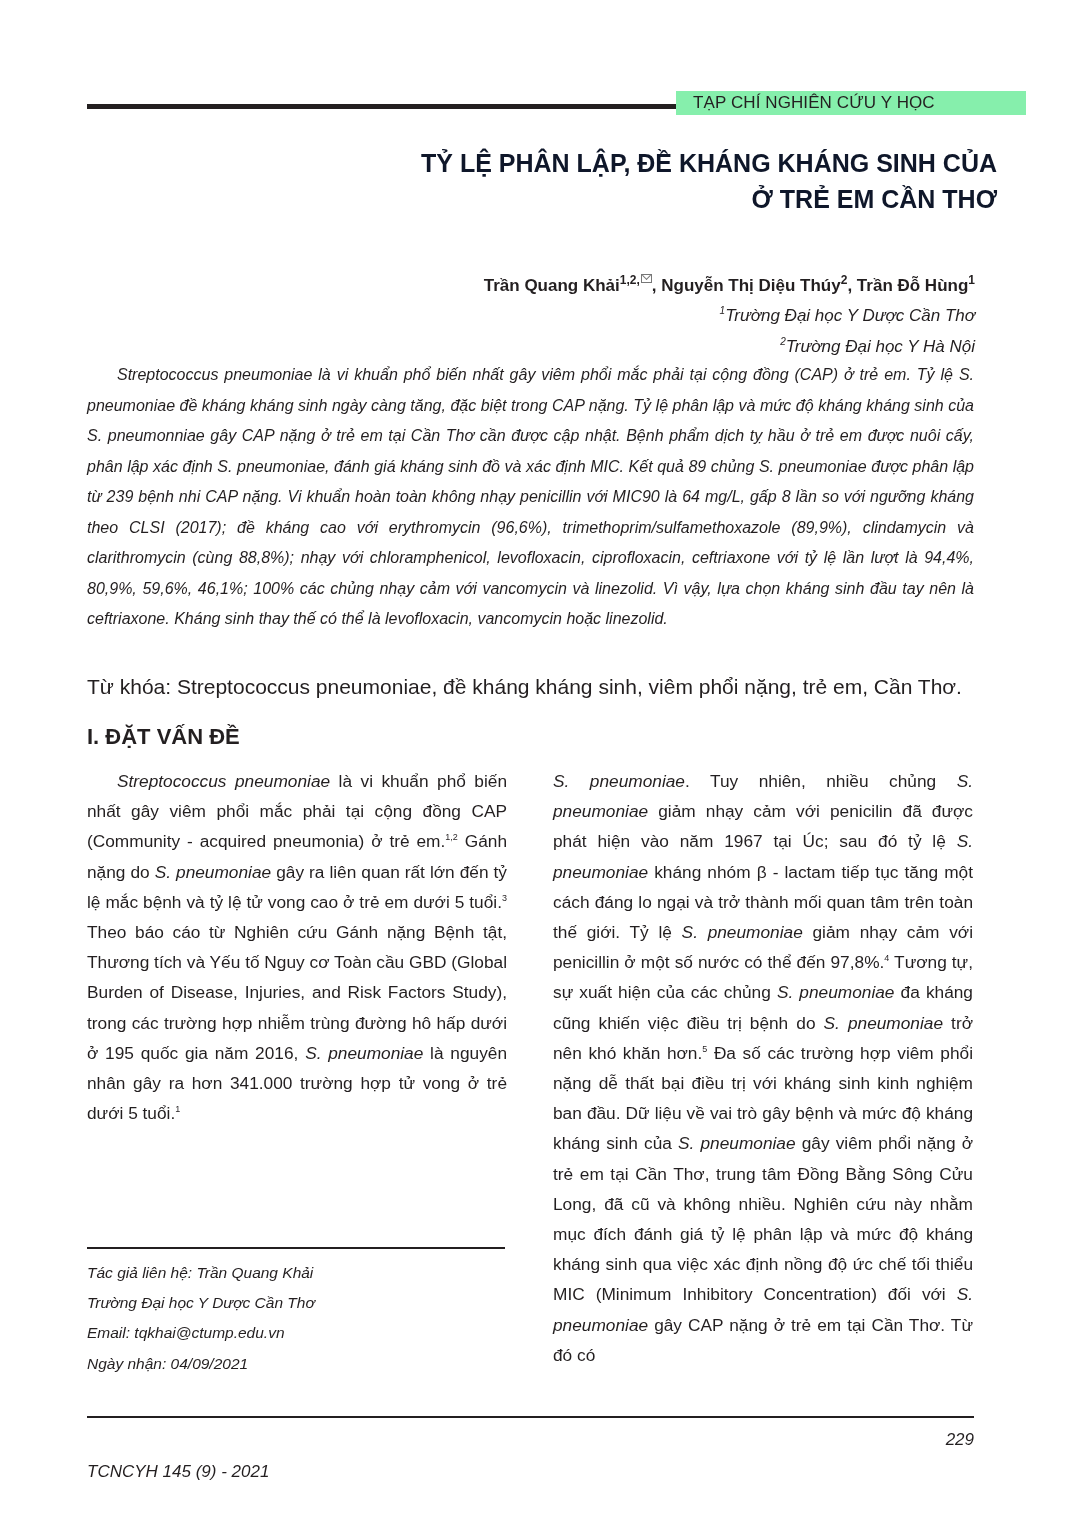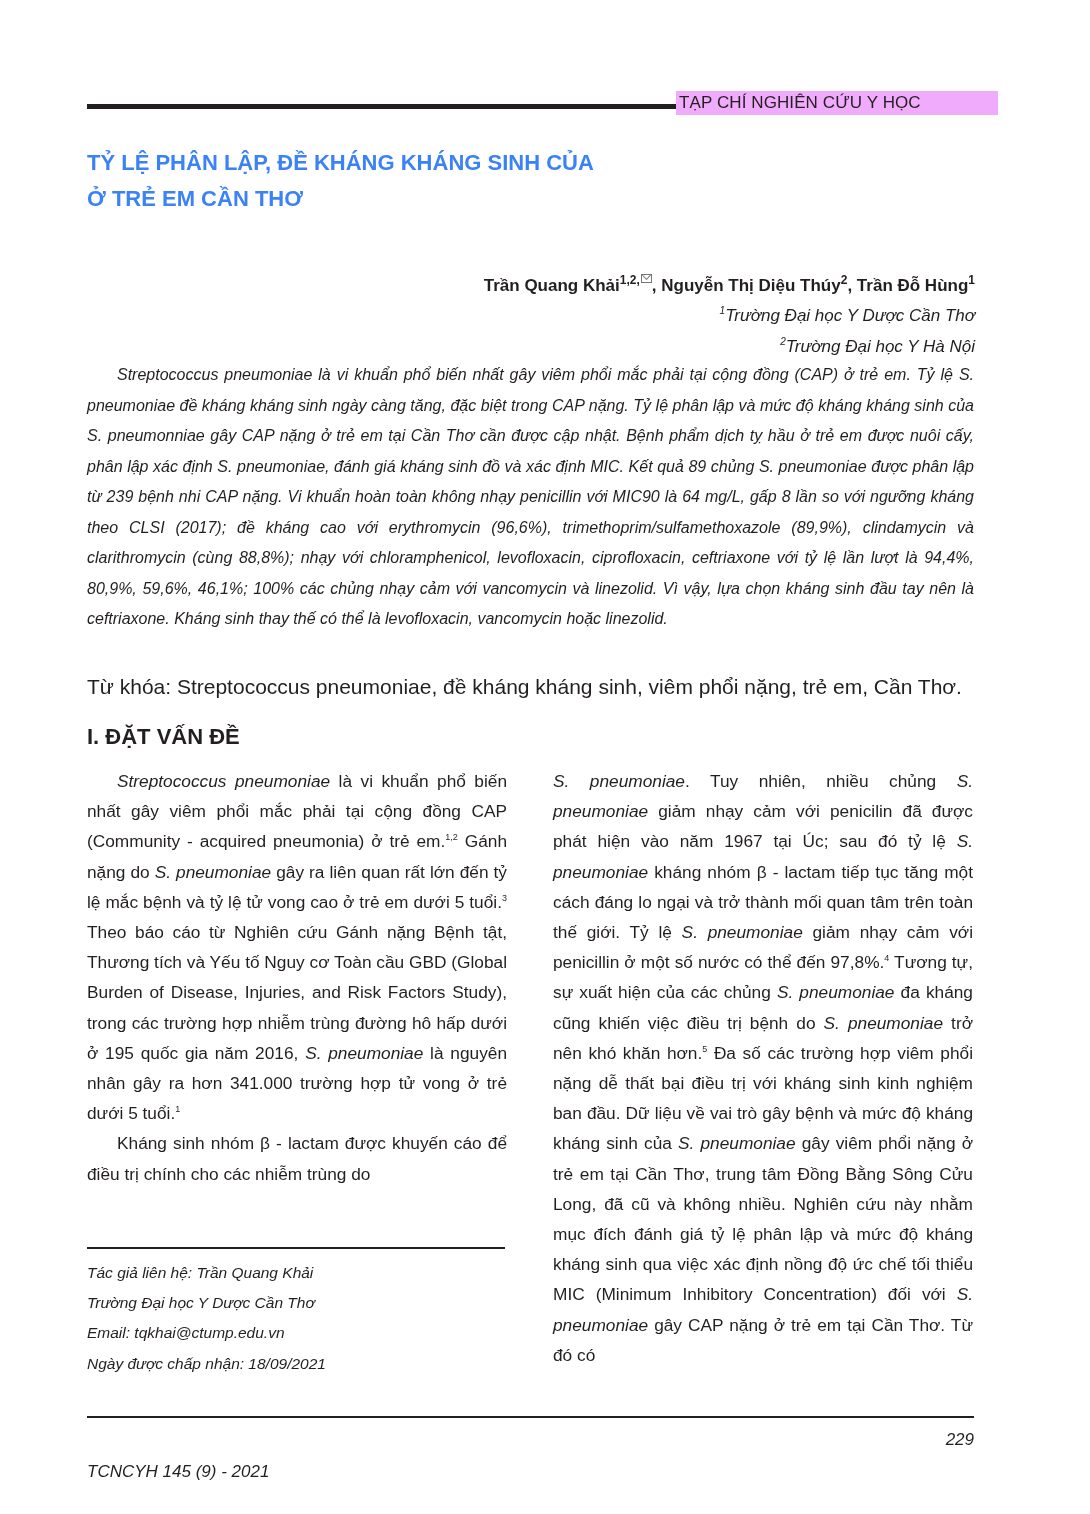--- a/index.html
+++ b/index.html
@@ -5,29 +5,29 @@
     html, body { margin: 0; padding: 0; background: #ffffff; }
     body {
       width: 1090px; height: 1514px; position: relative; overflow: hidden;
       font-family: "Liberation Sans", sans-serif; color: #231f20;
     }
     .abs { position: absolute; }
 
     
     .hdr-rule { left: 87px; top: 104px; width: 593px; height: 5px; background: #231f20; }
     .hdr-tag {
-      left: 676px; top: 91px; width: 322px; height: 24px; background: #f0abfc;
-      color: #231f20; font-size: 17px; line-height: 24px; padding-left: 3px; box-sizing: border-box;
+      left: 676px; top: 91px; width: 350px; height: 24px; background: #86efac;
+      color: #231f20; font-size: 17px; line-height: 24px; padding-left: 17px; box-sizing: border-box;
       letter-spacing: 0.1px; white-space: nowrap;
     }
 
     
     .title {
-      left: 87px; top: 145px; width: 910px; text-align: left;
-      font-weight: bold; font-size: 22px; line-height: 36px; color: #3b82f6;
+      left: 87px; top: 145px; width: 910px; text-align: right;
+      font-weight: bold; font-size: 25px; line-height: 36px; color: #0f172a;
     }
     .title .it { font-style: italic; }
 
     .authors {
       right: 115px; top: 266px; text-align: right; font-weight: bold; font-size: 17px; line-height: 28px; white-space: nowrap;
     }
     .authors sup { font-size: 12px; font-weight: bold; vertical-align: 7px; }
     .mail-icon { display: inline-block; width: 9px; height: 7px; border: 1px solid #777; position: relative; vertical-align: 8px; margin-left: 1px; }
     .mail-icon::before { content: ""; position: absolute; left: 0; top: -3px; width: 6px; height: 6px; border-right: 1px solid #777; border-bottom: 1px solid #777; transform: rotate(45deg) scale(0.9); left: 1px; }
     .affil { right: 115px; text-align: right; font-style: italic; font-size: 17px; line-height: 28px; white-space: nowrap; }
@@ -81,29 +81,28 @@
 <div class="abs abstract">
   <p>Streptococcus pneumoniae là vi khuẩn phổ biến nhất gây viêm phổi mắc phải tại cộng đồng (CAP) ở trẻ em. Tỷ lệ S. pneumoniae đề kháng kháng sinh ngày càng tăng, đặc biệt trong CAP nặng. Tỷ lệ phân lập và mức độ kháng kháng sinh của S. pneumonniae gây CAP nặng ở trẻ em tại Cần Thơ cần được cập nhật. Bệnh phẩm dịch tỵ hầu ở trẻ em được nuôi cấy, phân lập xác định S. pneumoniae, đánh giá kháng sinh đồ và xác định MIC. Kết quả 89 chủng S. pneumoniae được phân lập từ 239 bệnh nhi CAP nặng. Vi khuẩn hoàn toàn không nhạy penicillin với MIC90 là 64 mg/L, gấp 8 lần so với ngưỡng kháng theo CLSI (2017); đề kháng cao với erythromycin (96,6%), trimethoprim/sulfamethoxazole (89,9%), clindamycin và clarithromycin (cùng 88,8%); nhạy với chloramphenicol, levofloxacin, ciprofloxacin, ceftriaxone với tỷ lệ lần lượt là 94,4%, 80,9%, 59,6%, 46,1%; 100% các chủng nhạy cảm với vancomycin và linezolid. Vì vậy, lựa chọn kháng sinh đầu tay nên là ceftriaxone. Kháng sinh thay thế có thể là levofloxacin, vancomycin hoặc linezolid.</p>
 </div>
 
 <div class="abs keywords">Từ khóa: Streptococcus pneumoniae, đề kháng kháng sinh, viêm phổi nặng, trẻ em, Cần Thơ.</div>
 
 <div class="abs section-h">I. ĐẶT VẤN ĐỀ</div>
 
 <div class="abs col col-left">
   <p class="indent"><i>Streptococcus pneumoniae</i><span> là vi khuẩn phổ biến nhất gây viêm phổi mắc phải tại cộng đồng CAP (Community - acquired pneumonia) ở trẻ em.</span><sup>1,2</sup><span> Gánh nặng do </span><i>S. pneumoniae</i><span> gây ra liên quan rất lớn đến tỷ lệ mắc bệnh và tỷ lệ tử vong cao ở trẻ em dưới 5 tuổi.</span><sup>3</sup><span> Theo báo cáo từ Nghiên cứu Gánh nặng Bệnh tật, Thương tích và Yếu tố Nguy cơ Toàn cầu GBD (Global Burden of Disease, Injuries, and Risk Factors Study), trong các trường hợp nhiễm trùng đường hô hấp dưới ở 195 quốc gia năm 2016, </span><i>S. pneumoniae</i><span> là nguyên nhân gây ra hơn 341.000 trường hợp tử vong ở trẻ dưới 5 tuổi.</span><sup>1</sup></p>
-  <p class="indent">Kháng sinh nhóm β - lactam được khuyến cáo để điều trị chính cho các nhiễm trùng do</p>
 </div>
 
 <div class="abs fn-rule"></div>
 <div class="abs footnote">
   <div>Tác giả liên hệ: Trần Quang Khải</div>
   <div>Trường Đại học Y Dược Cần Thơ</div>
   <div>Email: tqkhai@ctump.edu.vn</div>
-  <div>Ngày được chấp nhận: 18/09/2021</div>
+  <div>Ngày nhận: 04/09/2021</div>
 </div>
 
 <div class="abs col col-right">
   <p><i>S. pneumoniae</i><span>. Tuy nhiên, nhiều chủng </span><i>S. pneumoniae</i><span> giảm nhạy cảm với penicilin đã được phát hiện vào năm 1967 tại Úc; sau đó tỷ lệ </span><i>S. pneumoniae</i><span> kháng nhóm β - lactam tiếp tục tăng một cách đáng lo ngại và trở thành mối quan tâm trên toàn thế giới. Tỷ lệ </span><i>S. pneumoniae</i><span> giảm nhạy cảm với penicillin ở một số nước có thể đến 97,8%.</span><sup>4</sup><span> Tương tự, sự xuất hiện của các chủng </span><i>S. pneumoniae</i><span> đa kháng cũng khiến việc điều trị bệnh do </span><i>S. pneumoniae</i><span> trở nên khó khăn hơn.</span><sup>5</sup><span> Đa số các trường hợp viêm phổi nặng dễ thất bại điều trị với kháng sinh kinh nghiệm ban đầu. Dữ liệu về vai trò gây bệnh và mức độ kháng kháng sinh của </span><i>S. pneumoniae</i><span> gây viêm phổi nặng ở trẻ em tại Cần Thơ, trung tâm Đồng Bằng Sông Cửu Long, đã cũ và không nhiều. Nghiên cứu này nhằm mục đích đánh giá tỷ lệ phân lập và mức độ kháng kháng sinh qua việc xác định nồng độ ức chế tối thiểu MIC (Minimum Inhibitory Concentration) đối với </span><i>S. pneumoniae</i><span> gây CAP nặng ở trẻ em tại Cần Thơ. Từ đó có</span></p>
 </div>
 
 <div class="abs foot-rule"></div>
 <div class="abs foot-left">TCNCYH 145 (9) - 2021</div>
 <div class="abs foot-right">229</div>
 

